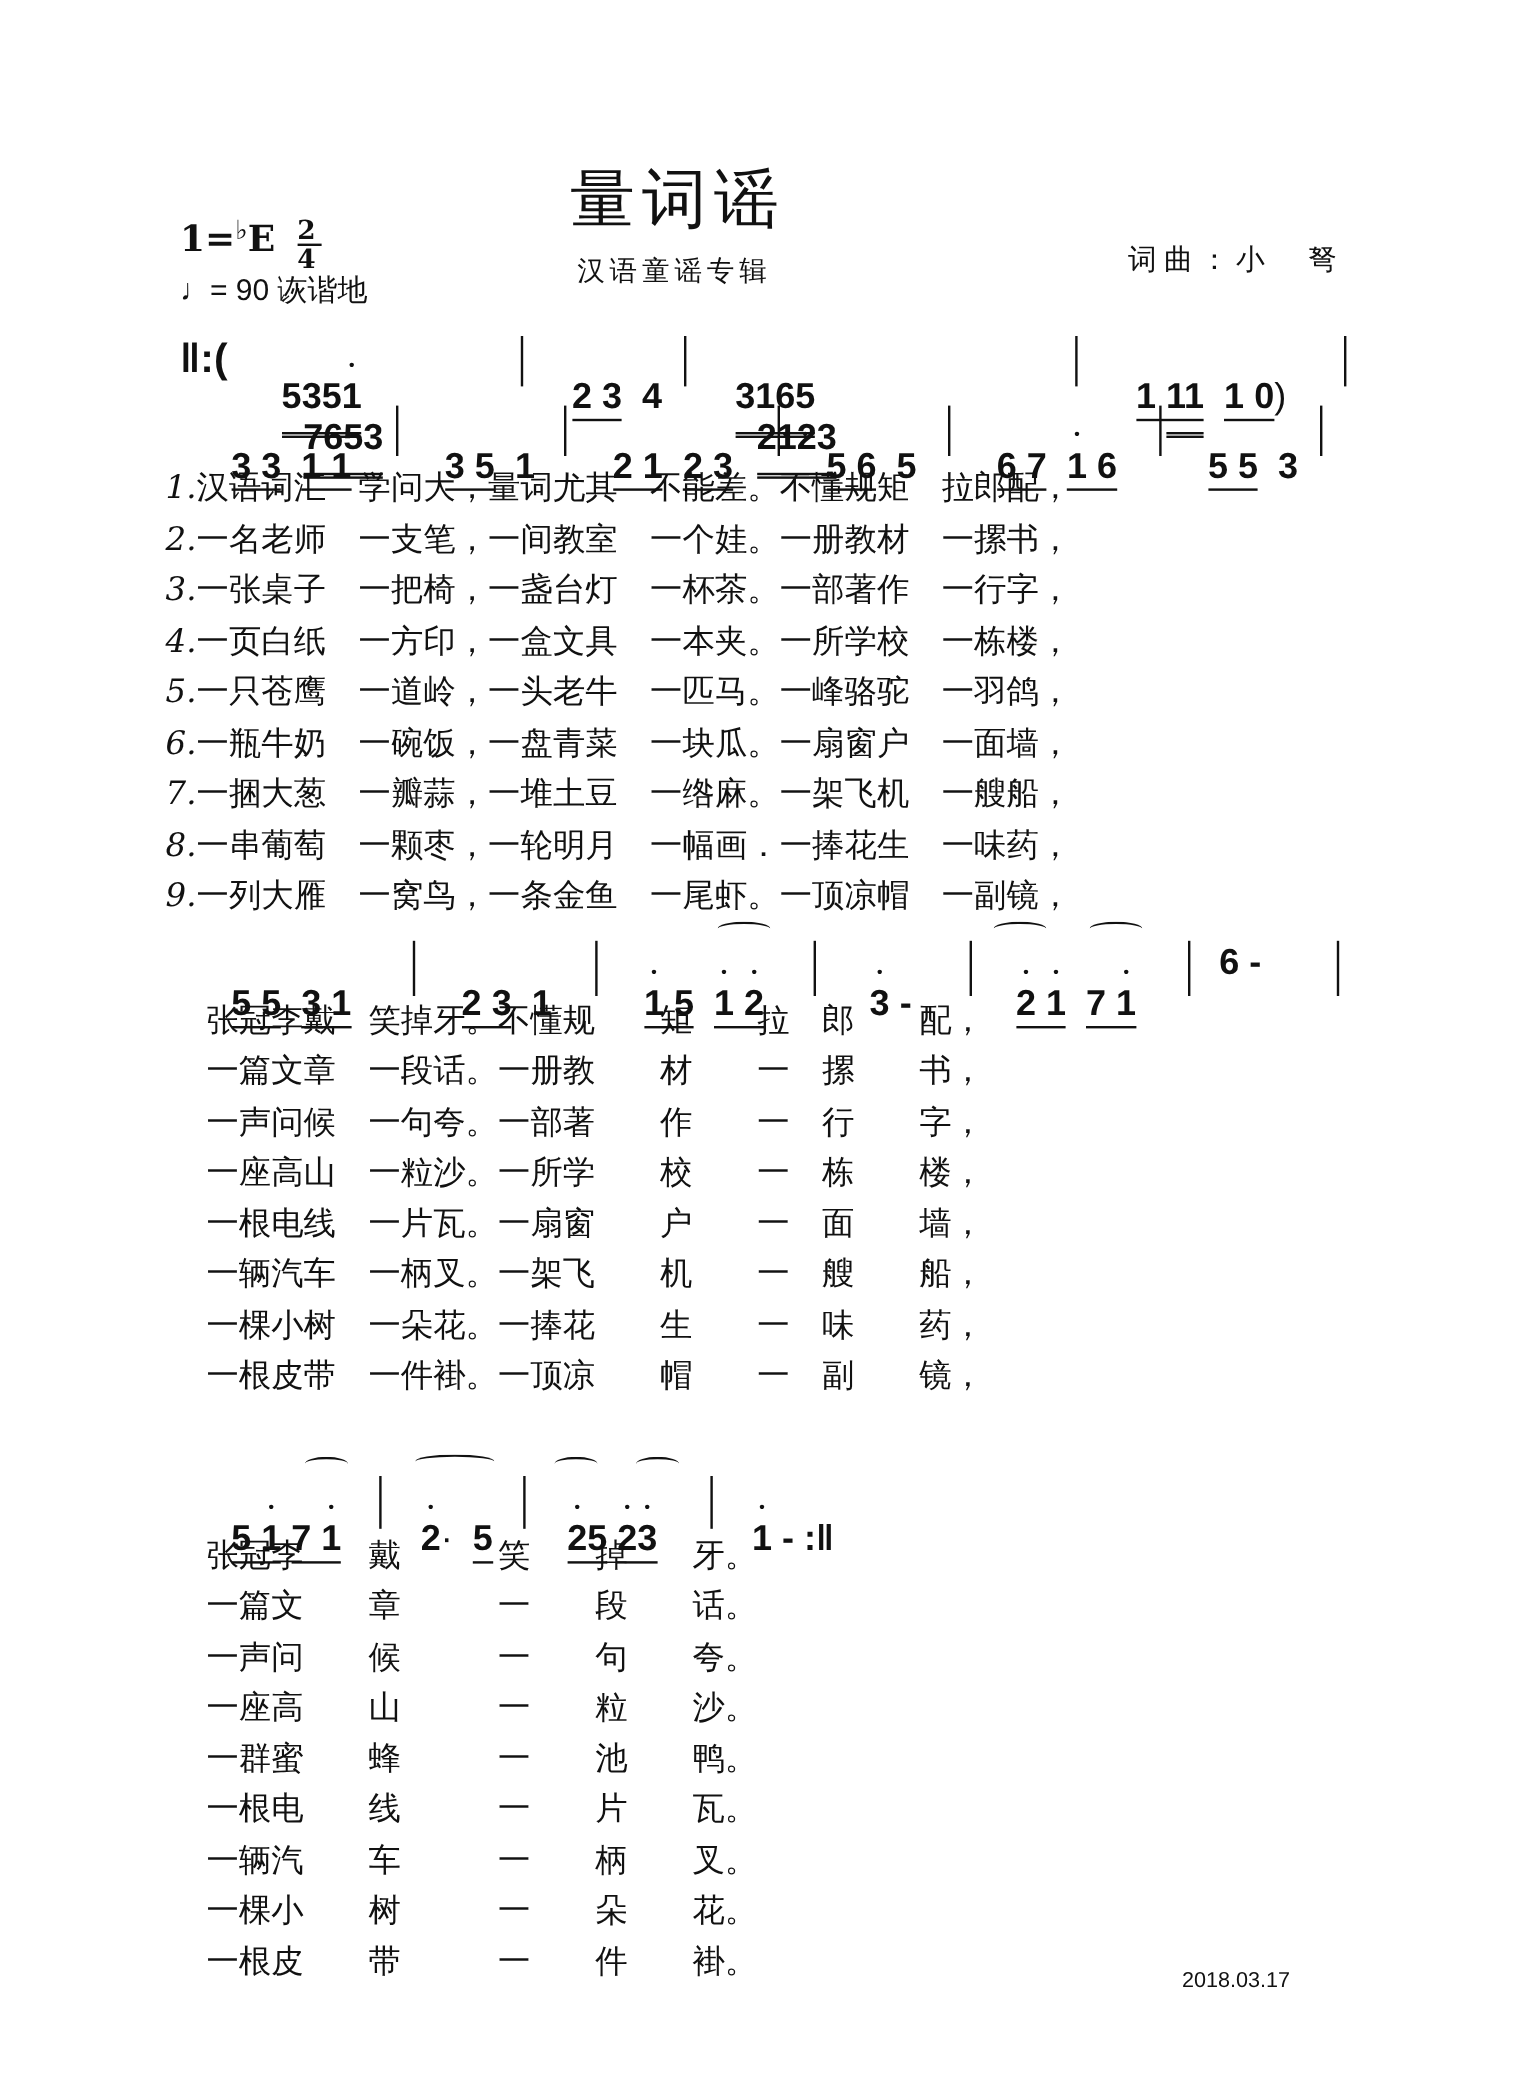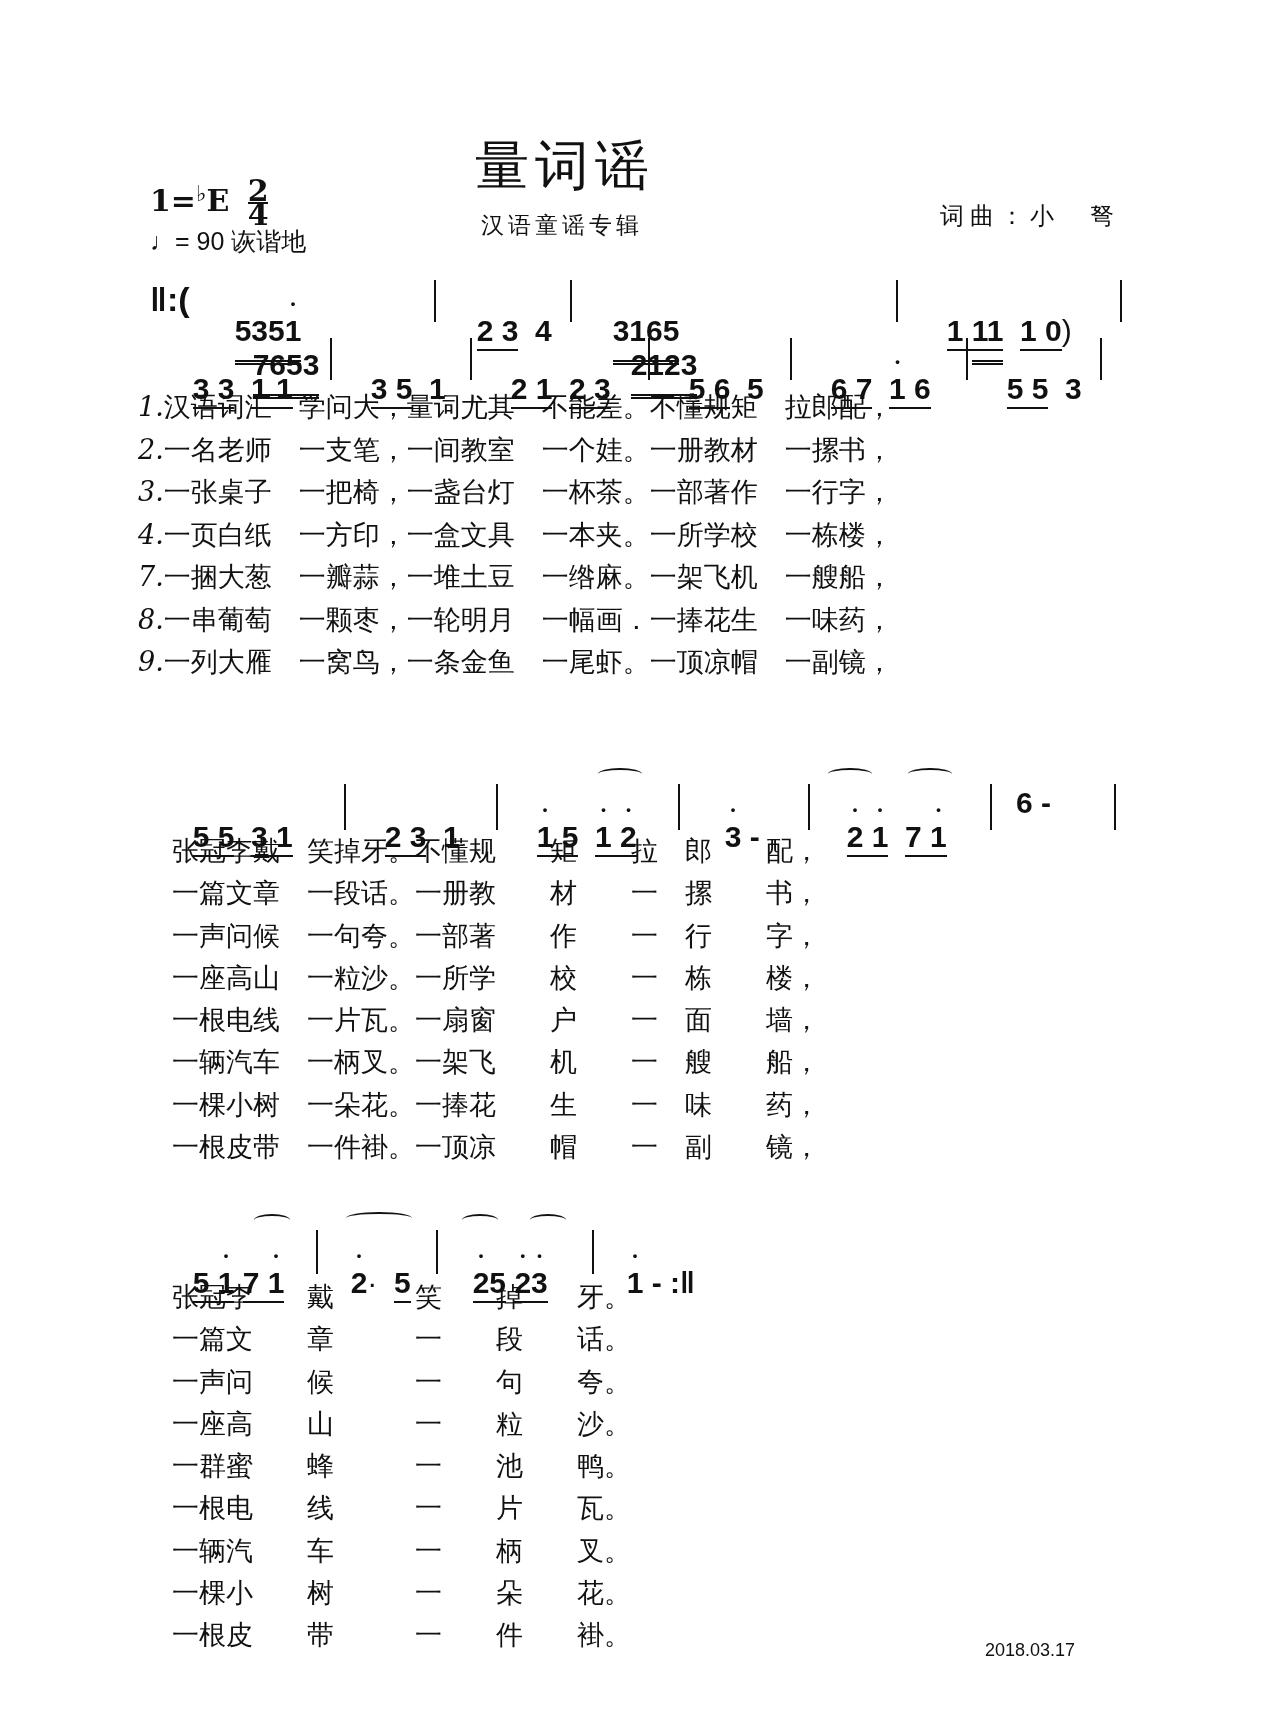--- a/index.html
+++ b/index.html
@@ -5,21 +5,21 @@
   html, body { margin:0; padding:0; background:#fff; }
   body { width:1272px; height:1736px; position:relative; overflow:hidden; color:#111;
          font-family:"DejaVu Serif","Liberation Serif",serif; }
   .abs { position:absolute; }
   .title { left:0; width:1130px; top:130px; text-align:center; font-size:54px; letter-spacing:6px;
            font-family:"DejaVu Sans","Liberation Sans",sans-serif; font-weight:500; }
   .subtitle { left:0; width:1124px; top:210px; text-align:center; font-size:23px; letter-spacing:4px; }
   .author { left:940px; top:200px; font-size:24px; letter-spacing:6px; }
   .key { left:150px; top:180px; font-size:30px; font-weight:bold; font-family:"DejaVu Serif",serif; }
   .key .flat { font-size:22px; vertical-align:10px; font-weight:normal; }
-  .timesig { display:inline-block; vertical-align:-14px; text-align:left; line-height:22px; font-size:30px; margin-left:8px; }
+  .timesig { display:inline-block; vertical-align:-14px; text-align:left; line-height:22px; font-size:22px; margin-left:8px; }
   .timesig hr { margin:0; border:none; border-top:2px solid #111; width:20px; }
   .tempo { left:150px; top:225px; font-size:25px; font-family:"Liberation Sans",sans-serif; }
   .notes { font-family:"Liberation Sans","DejaVu Sans",sans-serif; font-weight:bold; font-size:30px; white-space:pre; }
   .barline { position:absolute; width:2px; background:#111; }
   .lyric { font-size:27px; white-space:pre; letter-spacing:0; }
   .vnum { font-style:italic; font-family:"DejaVu Serif",serif; }
   .ul1 { border-bottom:2px solid #111; padding-bottom:2px; }
   .ul2 { border-bottom:5px double #111; padding-bottom:13px; }
   .date { left:985px; top:1640px; font-size:18px; font-family:"Liberation Sans",sans-serif; }
   .slur { position:absolute; border-top:2px solid #111; border-radius:50% 50% 0 0; height:10px; }
@@ -89,20 +89,22 @@
 <div class="abs notes" style="left:990px;top:338px;">
   <span class="ul1">5 5</span>&nbsp;&nbsp;<span>3</span>
 </div>
 <div class="barline" style="left:1100px;top:338px;height:42px;"></div>
 
 <div class="abs" style="left:138px;top:386px;line-height:42.5px;">
   <div class="lyric"><span class="vnum">1.</span><span>汉语词汇　学问大，量词尤其　不能差。不懂规矩　拉郎配，</span></div>
   <div class="lyric"><span class="vnum">2.</span><span>一名老师　一支笔，一间教室　一个娃。一册教材　一摞书，</span></div>
   <div class="lyric"><span class="vnum">3.</span><span>一张桌子　一把椅，一盏台灯　一杯茶。一部著作　一行字，</span></div>
   <div class="lyric"><span class="vnum">4.</span><span>一页白纸　一方印，一盒文具　一本夹。一所学校　一栋楼，</span></div>
+  <div class="lyric"><span class="vnum">5.</span><span>一只苍鹰　一道岭，一头老牛　一匹马。一峰骆驼　一羽鸽，</span></div>
+  <div class="lyric"><span class="vnum">6.</span><span>一瓶牛奶　一碗饭，一盘青菜　一块瓜。一扇窗户　一面墙，</span></div>
   <div class="lyric"><span class="vnum">7.</span><span>一捆大葱　一瓣蒜，一堆土豆　一绺麻。一架飞机　一艘船，</span></div>
   <div class="lyric"><span class="vnum">8.</span><span>一串葡萄　一颗枣，一轮明月　一幅画．一捧花生　一味药，</span></div>
   <div class="lyric"><span class="vnum">9.</span><span>一列大雁　一窝鸟，一条金鱼　一尾虾。一顶凉帽　一副镜，</span></div>
 </div>
 
 <div class="slur" style="left:598px;top:768px;width:44px;"></div>
 <div class="slur" style="left:828px;top:768px;width:44px;"></div>
 <div class="slur" style="left:908px;top:768px;width:44px;"></div>
 <div class="abs notes" style="left:176px;top:786px;">
   <span class="ul1">5 5</span>&nbsp;&nbsp;<span class="ul1">3 1</span>

